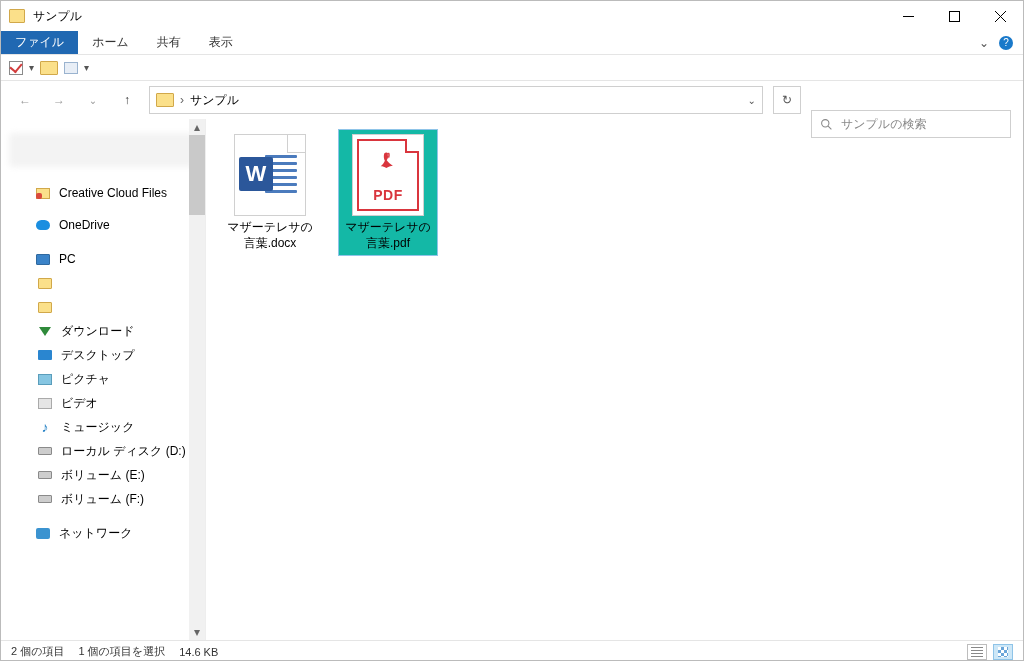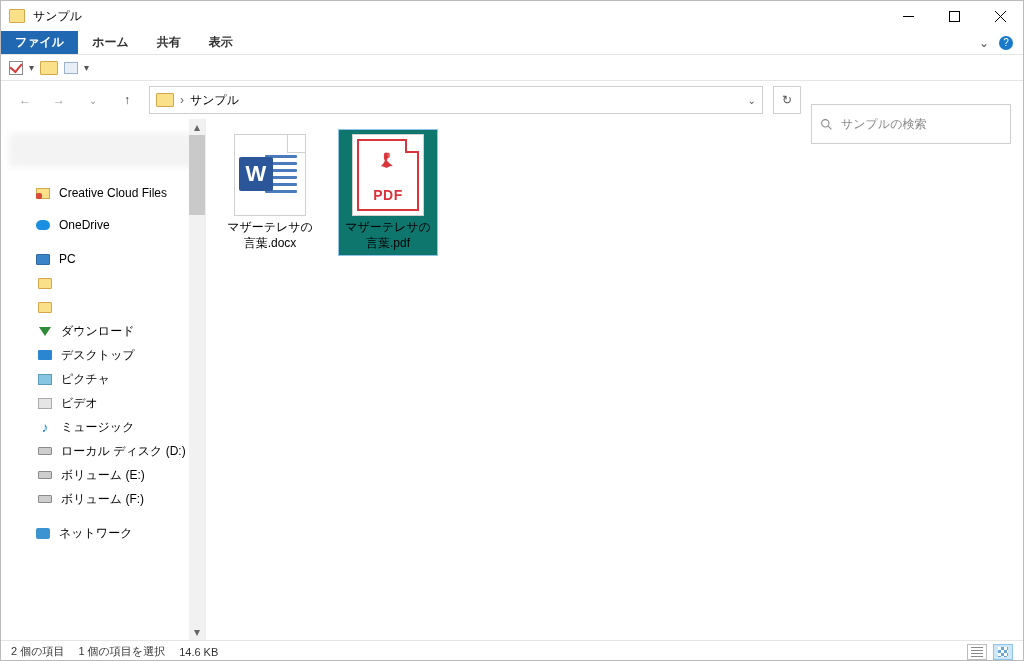--- a/index.html
+++ b/index.html
@@ -8,21 +8,21 @@
     
     .titlebar { height: 30px; display: flex; align-items: center; padding-left: 8px; background: #fff; }
     .titlebar .folder-glyph { width: 16px; height: 14px; background: #fbe08a; border: 1px solid #d1a84a; border-radius: 1px; margin-right: 8px; }
     .titlebar .title { font-size: 12px; }
     .winctrl { margin-left: auto; display: flex; }
     .winbtn { width: 46px; height: 30px; display: flex; align-items: center; justify-content: center; color: #000; }
     .winbtn svg { width: 11px; height: 11px; }
 
     
     .ribbon-tabs { height: 24px; display: flex; align-items: stretch; border-bottom: 1px solid #e5e5e5; }
-    .tab { padding: 0 14px; display: flex; align-items: center; font-size: 12px; color: #333; font-weight: bold; }
+    .tab { padding: 0 14px; display: flex; align-items: center; font-size: 12px; color: #333; }
     .tab.file { background: #2068b2; color: #fff; }
     .ribbon-right { margin-left: auto; display: flex; align-items: center; padding-right: 10px; gap: 10px; }
     .chev { color: #555; }
     .help-circle { width: 14px; height: 14px; border-radius: 50%; background: #1979ca; color: #fff; font-size: 10px; display: flex; align-items: center; justify-content: center; }
 
     
     .qat { height: 26px; display: flex; align-items: center; padding-left: 8px; gap: 6px; border-bottom: 1px solid #e5e5e5; }
     .qat .chk { width: 14px; height: 14px; border: 1px solid #8a8a8a; position: relative; }
     .qat .chk::after { content: ""; position: absolute; left: 2px; top: -1px; width: 6px; height: 9px; border-right: 2px solid #d23c3c; border-bottom: 2px solid #d23c3c; transform: rotate(40deg); }
     .qat .folder-glyph { width: 18px; height: 14px; background: #fbe08a; border: 1px solid #d1a84a; border-radius: 1px; }
@@ -30,21 +30,21 @@
 
     
     .navrow { height: 38px; display: flex; align-items: center; padding: 0 12px; gap: 10px; }
     .navbtn { width: 24px; height: 24px; display: flex; align-items: center; justify-content: center; color: #9a9a9a; }
     .navbtn.active { color: #333; }
     .address { flex: 1; height: 28px; border: 1px solid #cfcfcf; display: flex; align-items: center; padding: 0 6px; gap: 6px; }
     .address .folder-glyph { width: 18px; height: 14px; background: #fbe08a; border: 1px solid #d1a84a; border-radius: 1px; }
     .address .sep { color: #666; }
     .addr-right { margin-left: auto; display: flex; align-items: center; gap: 16px; color: #555; }
     .refresh { width: 28px; height: 28px; border: 1px solid #cfcfcf; display: flex; align-items: center; justify-content: center; color: #555; }
-    .search { width: 200px; height: 40px; border: 1px solid #cfcfcf; display: flex; align-items: center; padding: 0 8px; color: #888; gap: 8px; margin-top: 48px; }
+    .search { width: 200px; height: 28px; border: 1px solid #cfcfcf; display: flex; align-items: center; padding: 0 8px; color: #888; gap: 8px; margin-top: 48px; }
     .search svg { width: 13px; height: 13px; flex: 0 0 auto; }
 
     
     .body { display: flex; height: calc(661px - 30px - 24px - 26px - 38px - 22px); }
 
     
     .navpane { width: 205px; border-right: 1px solid #eee; position: relative; overflow: hidden; }
     .np-scroll { position: absolute; right: 0; top: 0; width: 16px; height: 100%; background: #f1f1f1; display: flex; flex-direction: column; align-items: center; }
     .np-scroll .arrow { height: 16px; width: 100%; display: flex; align-items: center; justify-content: center; color: #666; }
     .np-scroll .thumb { margin-top: 0; width: 100%; height: 80px; background: #c9c9c9; }
@@ -66,21 +66,21 @@
     .ico-vid { width: 14px; height: 11px; background: #e5e5e5; border: 1px solid #aaa; }
     .ico-mus { color: #1a7bc2; font-size: 14px; line-height: 1; }
     .ico-drive { width: 14px; height: 8px; background: #cdcdcd; border: 1px solid #8a8a8a; border-radius: 1px; }
     .ico-net { width: 14px; height: 11px; background: #3b93d0; border-radius: 2px; }
     .ico-cc { width: 14px; height: 11px; background: #fbe08a; border: 1px solid #d1a84a; position: relative; }
     .ico-cc::after { content: ""; position: absolute; left: -1px; bottom: -1px; width: 6px; height: 6px; background: #da4a3b; border-radius: 2px; }
 
     
     .content { flex: 1; padding: 10px 14px; display: flex; gap: 18px; align-items: flex-start; }
     .file-item { width: 100px; text-align: center; padding: 4px; border: 1px solid transparent; }
-    .file-item.selected { background: #0f766e; border: 1px solid #8fc4e8; }
+    .file-item.selected { background: #14b8a6; border: 1px solid #8fc4e8; }
     .file-icon { width: 72px; height: 82px; margin: 0 auto 4px; position: relative; background: #fff; border: 1px solid #d0d0d0; }
     .file-icon .fold { position: absolute; top: 0; right: 0; width: 18px; height: 18px; background: #fff; border-left: 1px solid #d0d0d0; border-bottom: 1px solid #d0d0d0; }
     
     .word-body { position: absolute; right: 6px; top: 16px; bottom: 10px; width: 36px; }
     .word-body .ln { height: 3px; background: #4b7bbd; margin: 4px 2px; border-radius: 1px; }
     .word-badge { position: absolute; left: 4px; top: 22px; width: 34px; height: 34px; background: #2b579a; border-radius: 2px; display: flex; align-items: center; justify-content: center; color: #fff; font-weight: bold; font-size: 22px; font-family: "Segoe UI", sans-serif; }
     
     .pdf-border { position: absolute; inset: 4px; border: 2px solid #d9353d; background: #fff; }
     .pdf-border .fold2 { position: absolute; top: -2px; right: -2px; width: 14px; height: 14px; background: #fff; border-left: 2px solid #d9353d; border-bottom: 2px solid #d9353d; }
     .pdf-logo { position: absolute; top: 10px; left: 50%; transform: translateX(-50%); color: #d9353d; font-size: 26px; }

